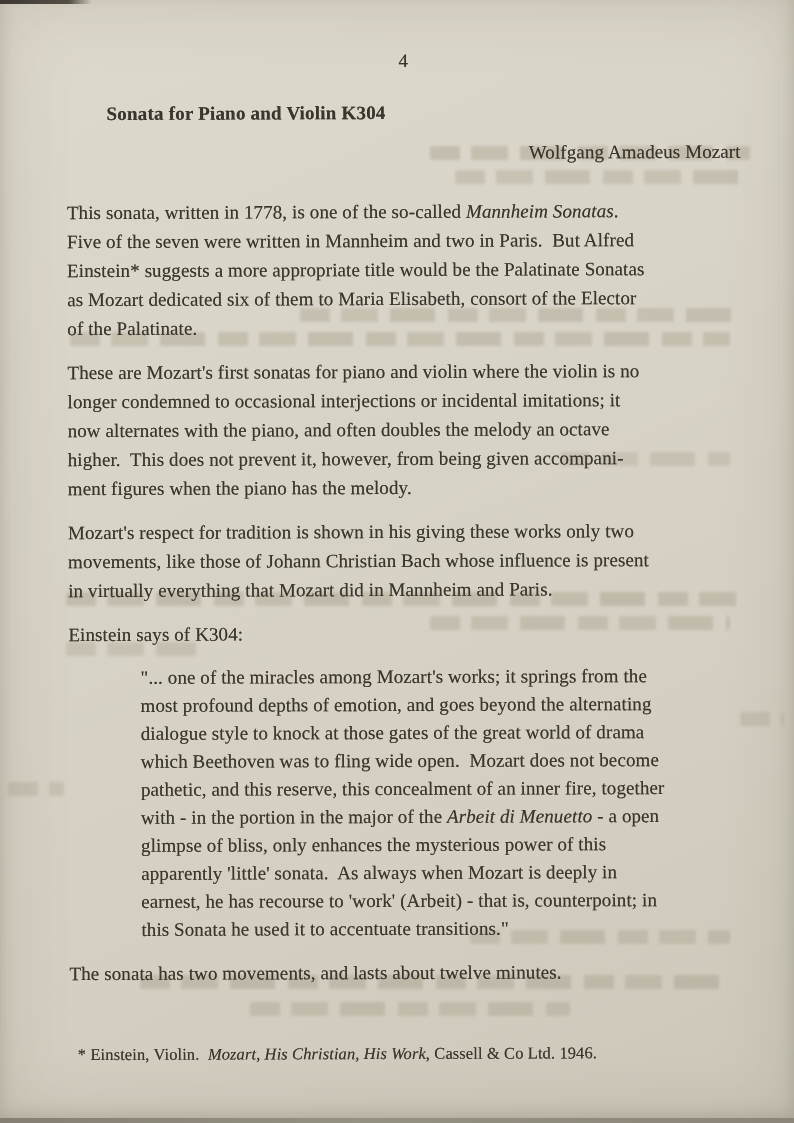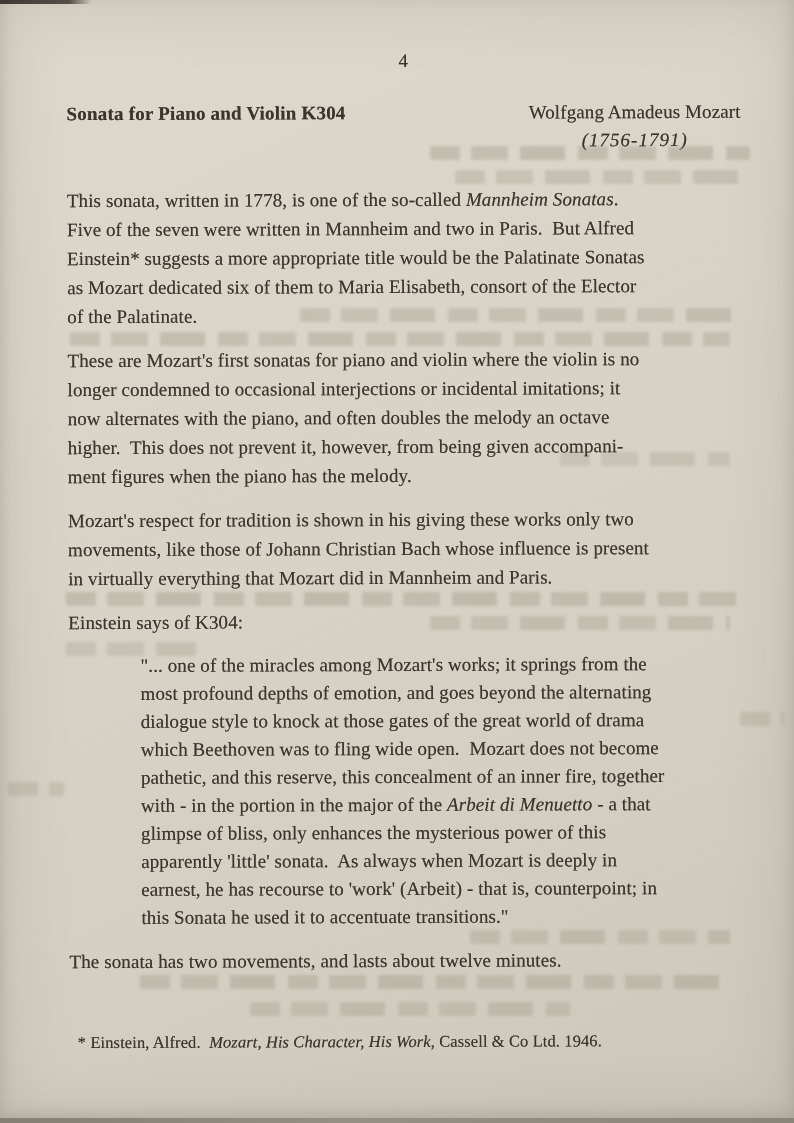--- a/index.html
+++ b/index.html
@@ -45,22 +45,22 @@
     position: relative; z-index: 2;
     padding: 46px 52px 0 68px;
     transform: rotate(-0.2deg);
     font-size: 19px; line-height: 29px;
     color: #3b362d;
     text-shadow: 0 0 0.6px rgba(59,54,45,.65);
     letter-spacing: 0.1px;
   }
   .page-number { text-align: center; margin-bottom: 24px; }
   .header { display: flex; justify-content: space-between; align-items: flex-start; margin-bottom: 30px; }
-  .doc-title { font-weight: bold; letter-spacing: .2px; line-height: 28px; }
-  .byline { text-align: center; line-height: 28px; }
+  .doc-title { font-weight: bold; letter-spacing: .2px; line-height: 28px; margin-left: 40px; }
+  .byline { text-align: left; line-height: 28px; margin-top: 40px; }
   .byline .dates { font-style: italic; letter-spacing: 1px; }
   .para { margin: 0 0 15px 0; }
   .line { display: block; white-space: pre; }
   .seg { white-space: pre; }
   em.seg { }
   .quote { padding-left: 72px; margin: 0 0 15px 0; line-height: 28px; }
   .closing { margin: 0 0 56px 0; }
   .footnote { font-size: 16.5px; line-height: 22px; padding-left: 8px; white-space: pre; }
 </style>
 </head>
@@ -86,21 +86,20 @@
   <div class="ghost" style="top:1002px; left:250px; width:320px; opacity:.40;"></div>
 
   <div class="content">
 
     <div class="page-number">4</div>
 
     <div class="header">
       <div class="doc-title">Sonata for Piano and Violin K304</div>
       <div class="byline">
         <div>Wolfgang Amadeus Mozart</div>
-        <div class="dates">(1756-1791)</div>
       </div>
     </div>
 
     <div class="para">
       <span class="line"><span class="seg">This sonata, written in 1778, is one of the so-called </span><em class="seg">Mannheim Sonatas</em><span class="seg">.</span></span>
       <span class="line">Five of the seven were written in Mannheim and two in Paris.  But Alfred</span>
       <span class="line">Einstein* suggests a more appropriate title would be the Palatinate Sonatas</span>
       <span class="line">as Mozart dedicated six of them to Maria Elisabeth, consort of the Elector</span>
       <span class="line">of the Palatinate.</span>
     </div>
@@ -122,27 +121,27 @@
     <div class="para">
       <span class="line">Einstein says of K304:</span>
     </div>
 
     <div class="quote">
       <span class="line">"... one of the miracles among Mozart's works; it springs from the</span>
       <span class="line">most profound depths of emotion, and goes beyond the alternating</span>
       <span class="line">dialogue style to knock at those gates of the great world of drama</span>
       <span class="line">which Beethoven was to fling wide open.  Mozart does not become</span>
       <span class="line">pathetic, and this reserve, this concealment of an inner fire, together</span>
-      <span class="line"><span class="seg">with - in the portion in the major of the </span><em class="seg">Arbeit di Menuetto</em><span class="seg"> - a that</span></span>
+      <span class="line"><span class="seg">with - in the portion in the major of the </span><em class="seg">Arbeit di Menuetto</em><span class="seg"> - a open</span></span>
       <span class="line">glimpse of bliss, only enhances the mysterious power of this</span>
       <span class="line">apparently 'little' sonata.  As always when Mozart is deeply in</span>
       <span class="line">earnest, he has recourse to 'work' (Arbeit) - that is, counterpoint; in</span>
       <span class="line">this Sonata he used it to accentuate transitions."</span>
     </div>
 
     <div class="para closing">
       <span class="line">The sonata has two movements, and lasts about twelve minutes.</span>
     </div>
 
-    <div class="footnote"><span class="seg">* Einstein, Alfred.  </span><em class="seg">Mozart, His Character, His Work</em><span class="seg">, Cassell &amp; Co Ltd. 1946.</span></div>
+    <div class="footnote"><span class="seg">* Einstein, Violin.  </span><em class="seg">Mozart, His Christian, His Work</em><span class="seg">, Cassell &amp; Co Ltd. 1946.</span></div>
 
   </div>
 </div>
 
 </body></html>

